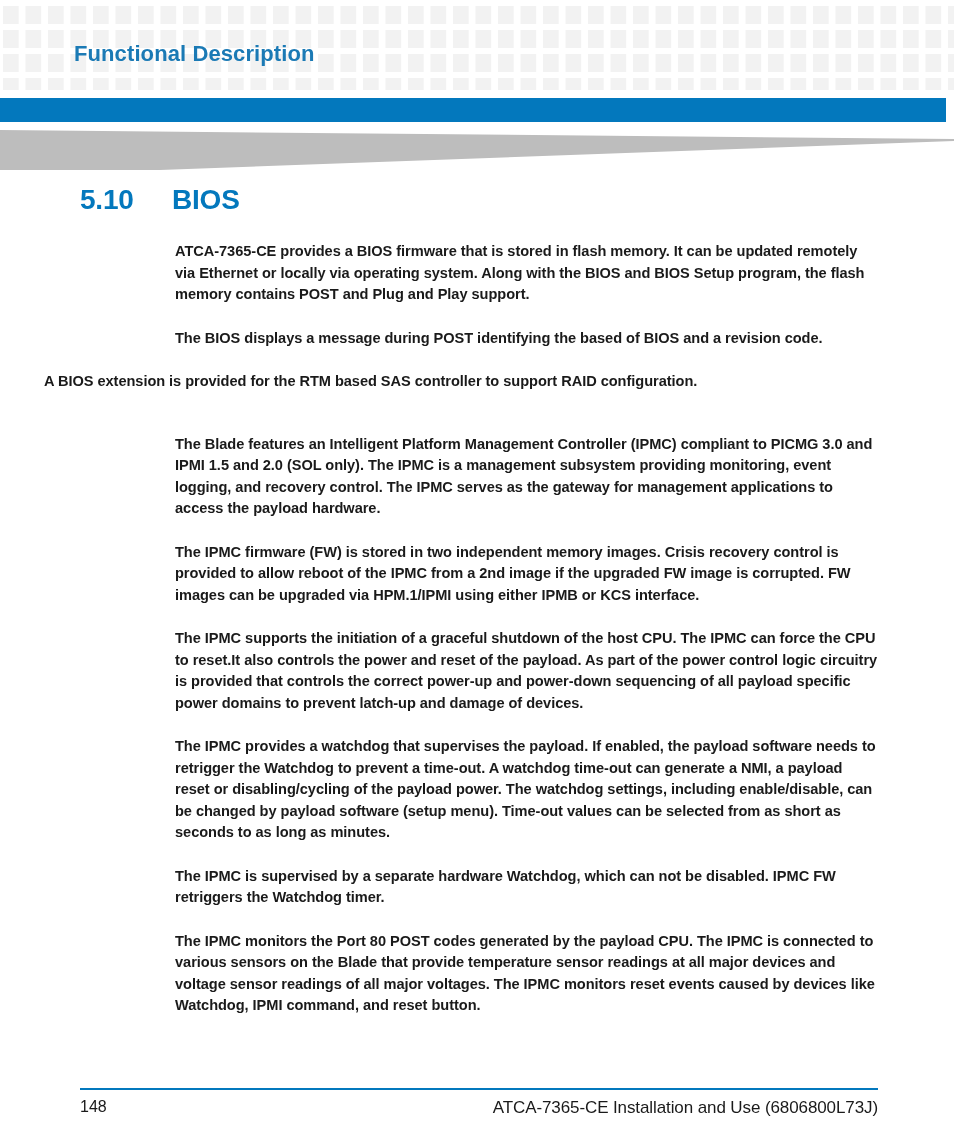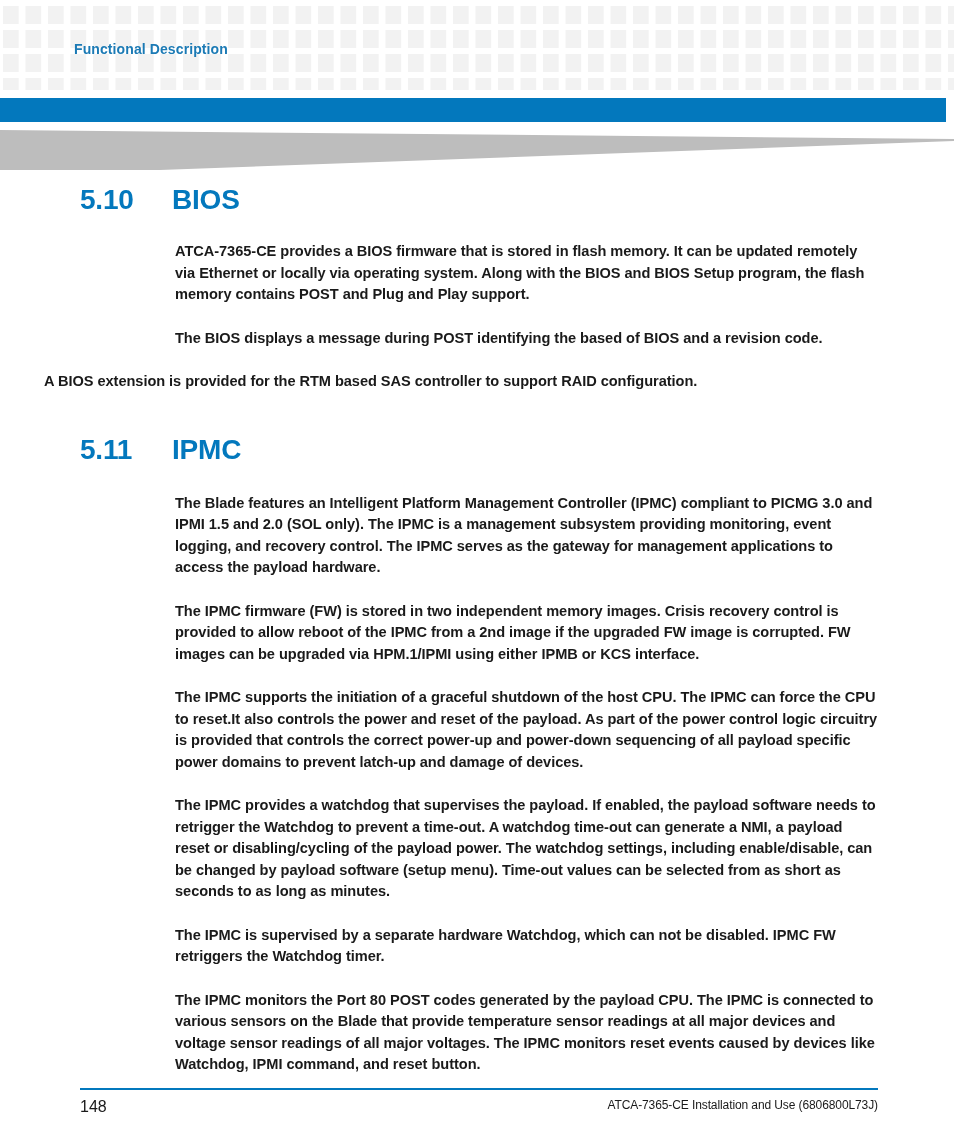--- a/index.html
+++ b/index.html
@@ -38,21 +38,21 @@
     left: 0;
     width: 954px;
     height: 6px;
     background: #ffffff;
   }
 
   .header-title {
     position: absolute;
     left: 74px;
     top: 41px;
-    font-size: 14px;
+    font-size: 22px;
     font-weight: bold;
     color: #1b7ab5;
     letter-spacing: 0.1px;
     white-space: nowrap;
   }
 
   
   .blue-bar {
     position: absolute;
     left: 0;
@@ -139,21 +139,21 @@
     font-size: 16px;
     color: #1a1a1a;
   }
   .footer-doc {
     position: absolute;
     left: 0;
     top: 1098px;
     width: 878px;
     text-align: right;
     padding-right: 0;
-    font-size: 12px;
+    font-size: 17px;
     color: #1a1a1a;
     letter-spacing: -0.1px;
   }
 </style>
 </head>
 <body>
 
 <div class="page">
 
   <div class="header-pattern">
@@ -180,24 +180,20 @@
       <div class="heading">
         <span class="num">5.10</span>
         <span class="ttl">BIOS</span>
       </div>
       <p class="para p1">ATCA-7365-CE provides a BIOS firmware that is stored in flash memory. It can be updated remotely via Ethernet or locally via operating system. Along with the BIOS and BIOS Setup program, the flash memory contains POST and Plug and Play support.</p>
       <p class="para p2">The BIOS displays a message during POST identifying the based of BIOS and a revision code.</p>
       <p class="para p3">A BIOS extension is provided for the RTM based SAS controller to support RAID configuration.</p>
     </div>
 
     <div class="section sec-511">
-      <div class="heading">
-        <span class="num">5.11</span>
-        <span class="ttl">IPMC</span>
-      </div>
       <p class="para p1">The Blade features an Intelligent Platform Management Controller (IPMC) compliant to PICMG 3.0 and IPMI 1.5 and 2.0 (SOL only). The IPMC is a management subsystem providing monitoring, event logging, and recovery control. The IPMC serves as the gateway for management applications to access the payload hardware.</p>
       <p class="para pn">The IPMC firmware (FW) is stored in two independent memory images. Crisis recovery control is provided to allow reboot of the IPMC from a 2nd image if the upgraded FW image is corrupted. FW images can be upgraded via HPM.1/IPMI using either IPMB or KCS interface.</p>
       <p class="para pn">The IPMC supports the initiation of a graceful shutdown of the host CPU. The IPMC can force the CPU to reset.It also controls the power and reset of the payload. As part of the power control logic circuitry is provided that controls the correct power-up and power-down sequencing of all payload specific power domains to prevent latch-up and damage of devices.</p>
       <p class="para pn">The IPMC provides a watchdog that supervises the payload. If enabled, the payload software needs to retrigger the Watchdog to prevent a time-out. A watchdog time-out can generate a NMI, a payload reset or disabling/cycling of the payload power. The watchdog settings, including enable/disable, can be changed by payload software (setup menu). Time-out values can be selected from as short as seconds to as long as minutes.</p>
       <p class="para pn">The IPMC is supervised by a separate hardware Watchdog, which can not be disabled. IPMC FW retriggers the Watchdog timer.</p>
       <p class="para pn">The IPMC monitors the Port 80 POST codes generated by the payload CPU. The IPMC is connected to various sensors on the Blade that provide temperature sensor readings at all major devices and voltage sensor readings of all major voltages. The IPMC monitors reset events caused by devices like Watchdog, IPMI command, and reset button.</p>
     </div>
 
   </div>
 

